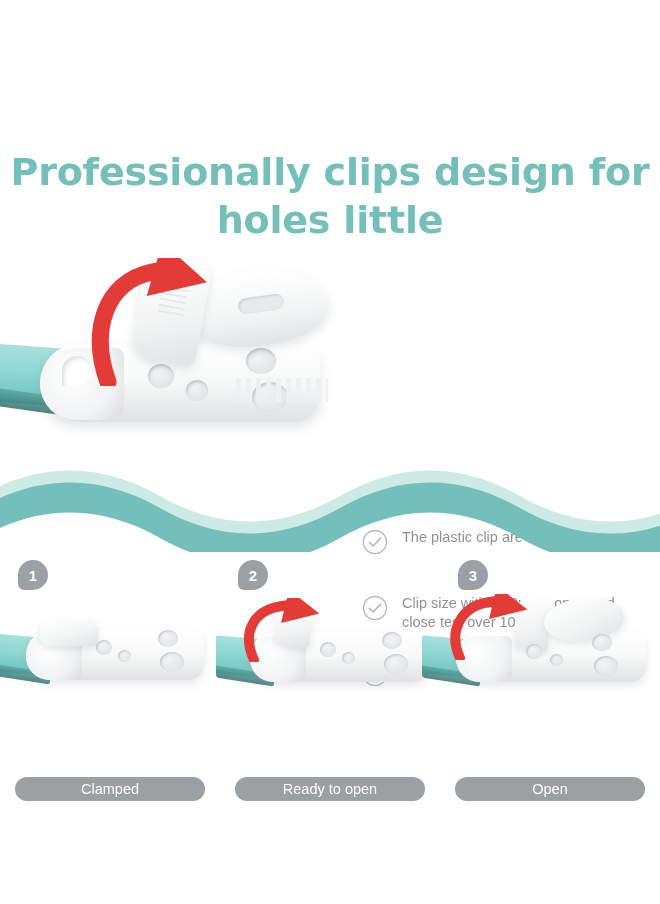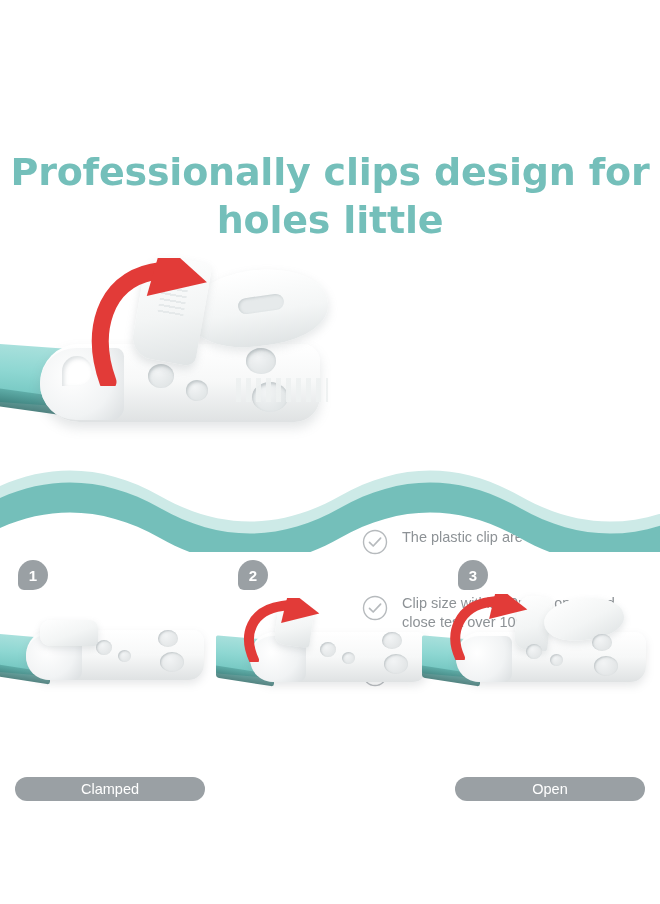--- a/index.html
+++ b/index.html
@@ -295,20 +295,23 @@
         <div class="m-jaw" style="left:30px;top:36px;width:56px;height:46px;border-radius:28px 8px 10px 28px;"></div>
         <div class="m-lever" style="left:56px;top:6px;width:36px;height:40px;border-radius:12px 6px 4px 10px;transform:rotate(8deg);"></div>
         <div class="m-hole" style="left:100px;top:42px;width:16px;height:15px;"></div>
         <div class="m-hole" style="left:122px;top:52px;width:13px;height:12px;"></div>
         <div class="m-hole" style="left:162px;top:32px;width:20px;height:17px;"></div>
         <div class="m-hole" style="left:164px;top:54px;width:24px;height:20px;"></div>
         <svg style="position:absolute;left:18px;top:-2px;width:94px;height:64px;" viewBox="0 0 94 64">
           <path d="M16 62 C 4 36, 14 12, 44 8 L58 6" fill="none" stroke="#e23b38" stroke-width="10" stroke-linecap="round"></path>
           <path d="M48 -6 L82 12 L46 28 Z" fill="#e23b38" transform="rotate(10 62 10)"></path>
         </svg>
+      </div>
+      <div class="pill">
+        <span>Ready to open</span>
       </div>
     </div>
 
     <div class="step s3">
       <div class="badge">
         <span>3</span>
       </div>
       <div class="step-photo">
         <div class="m-strap" style="left:-18px;top:38px;"></div>
         <div class="m-strap-sh" style="left:-18px;top:70px;"></div>

